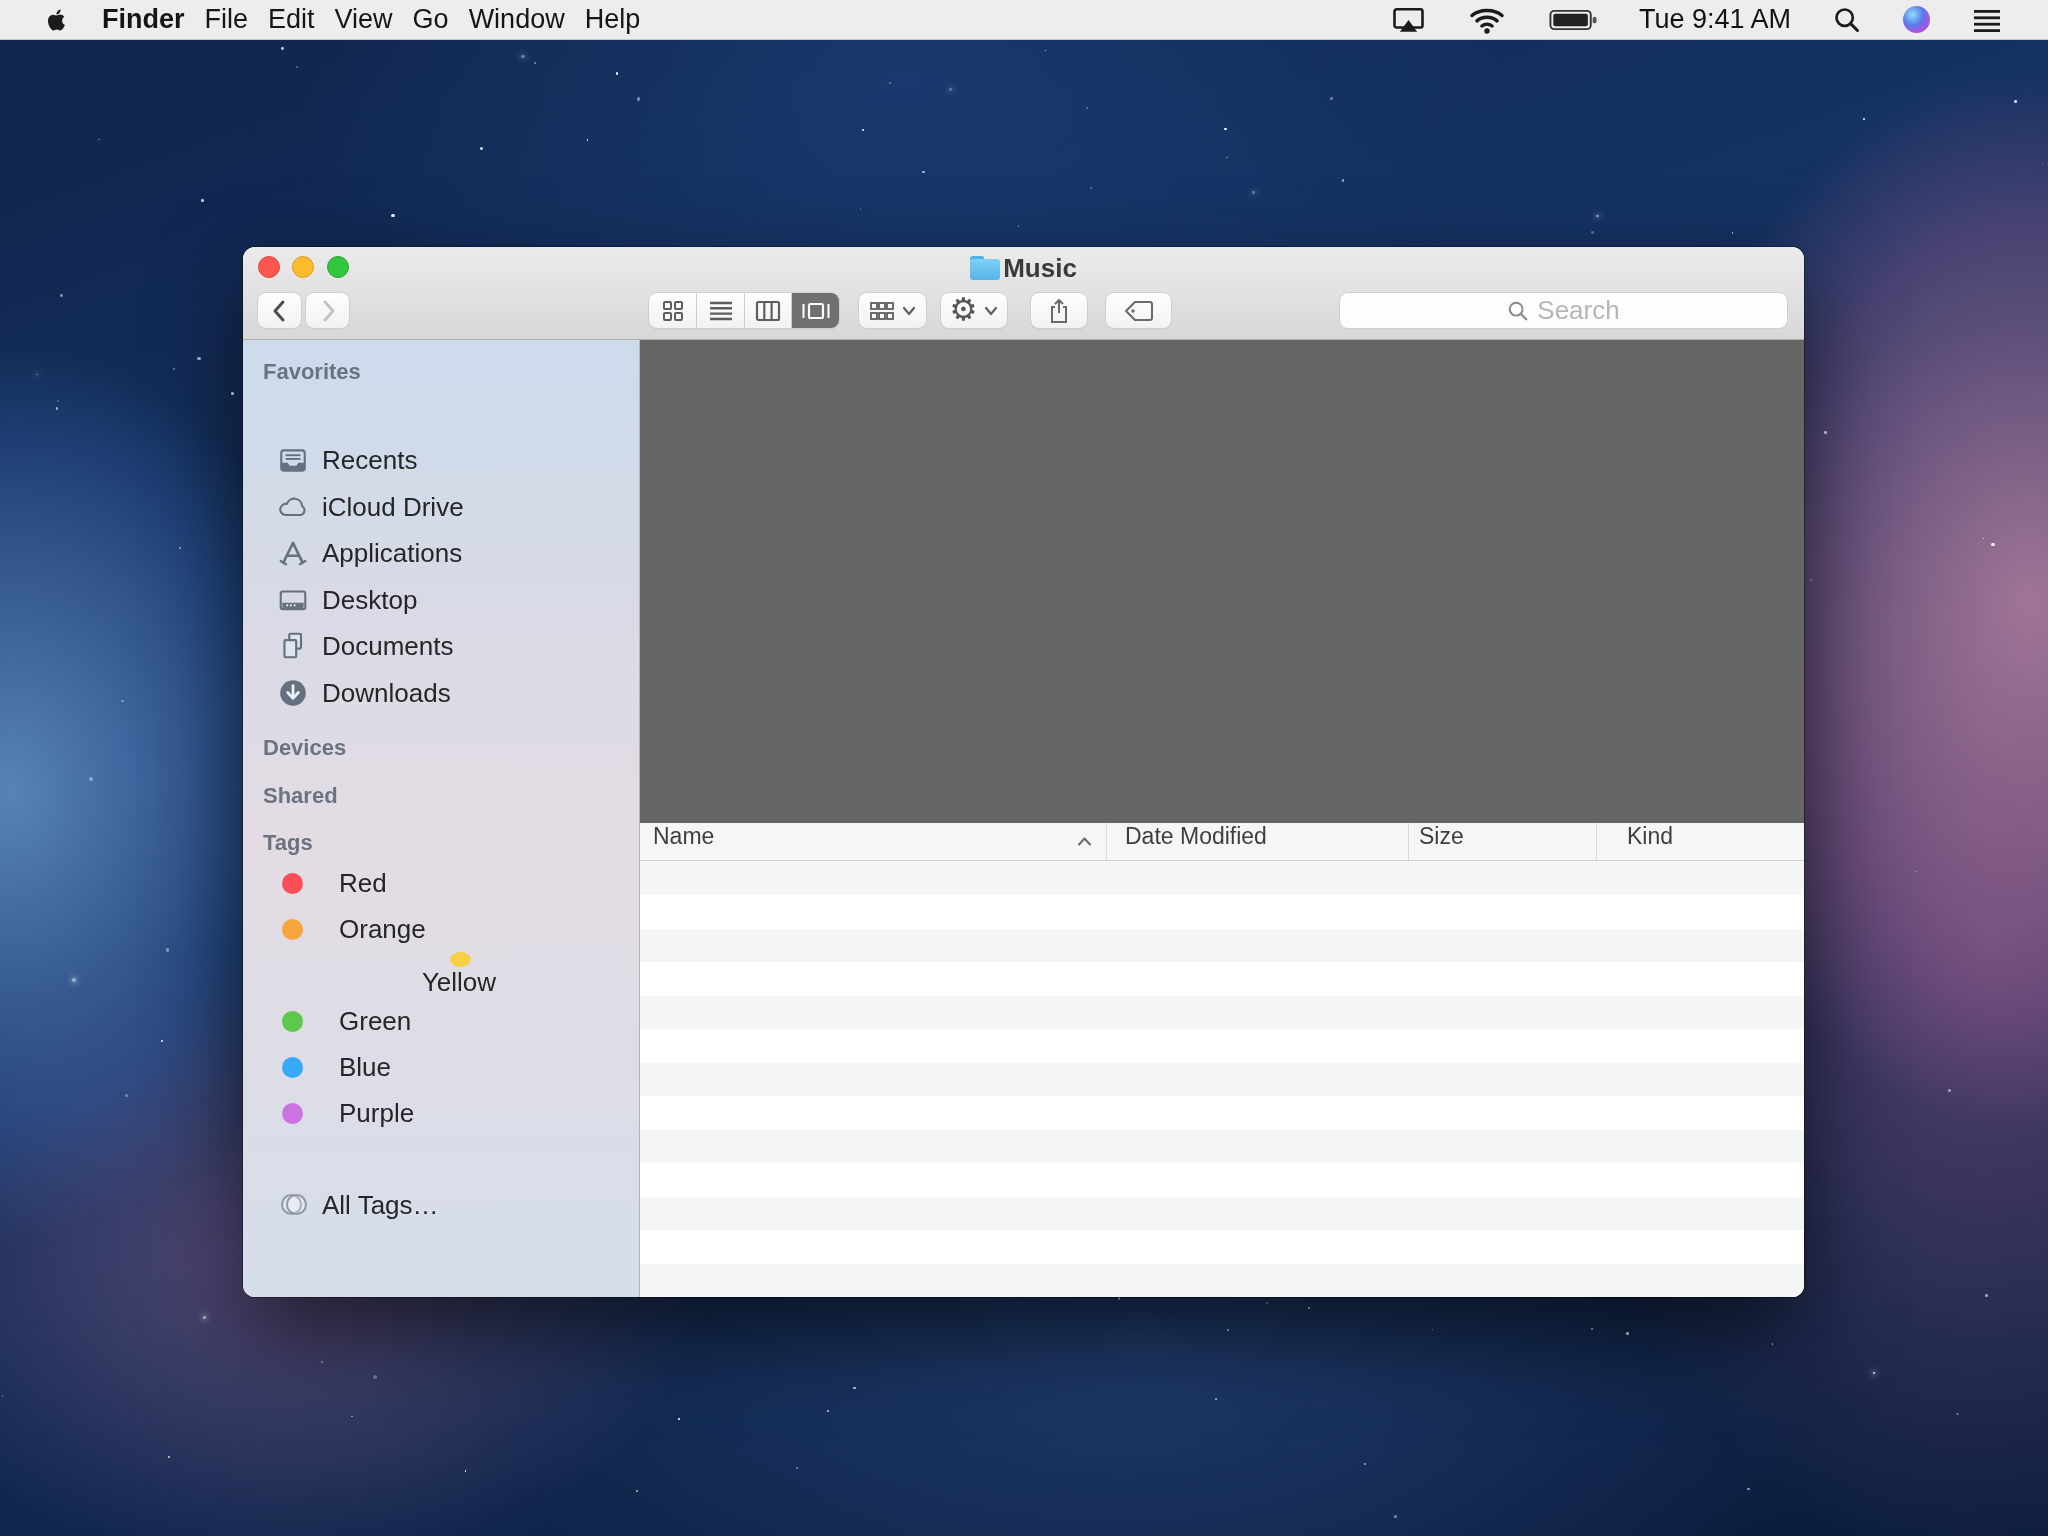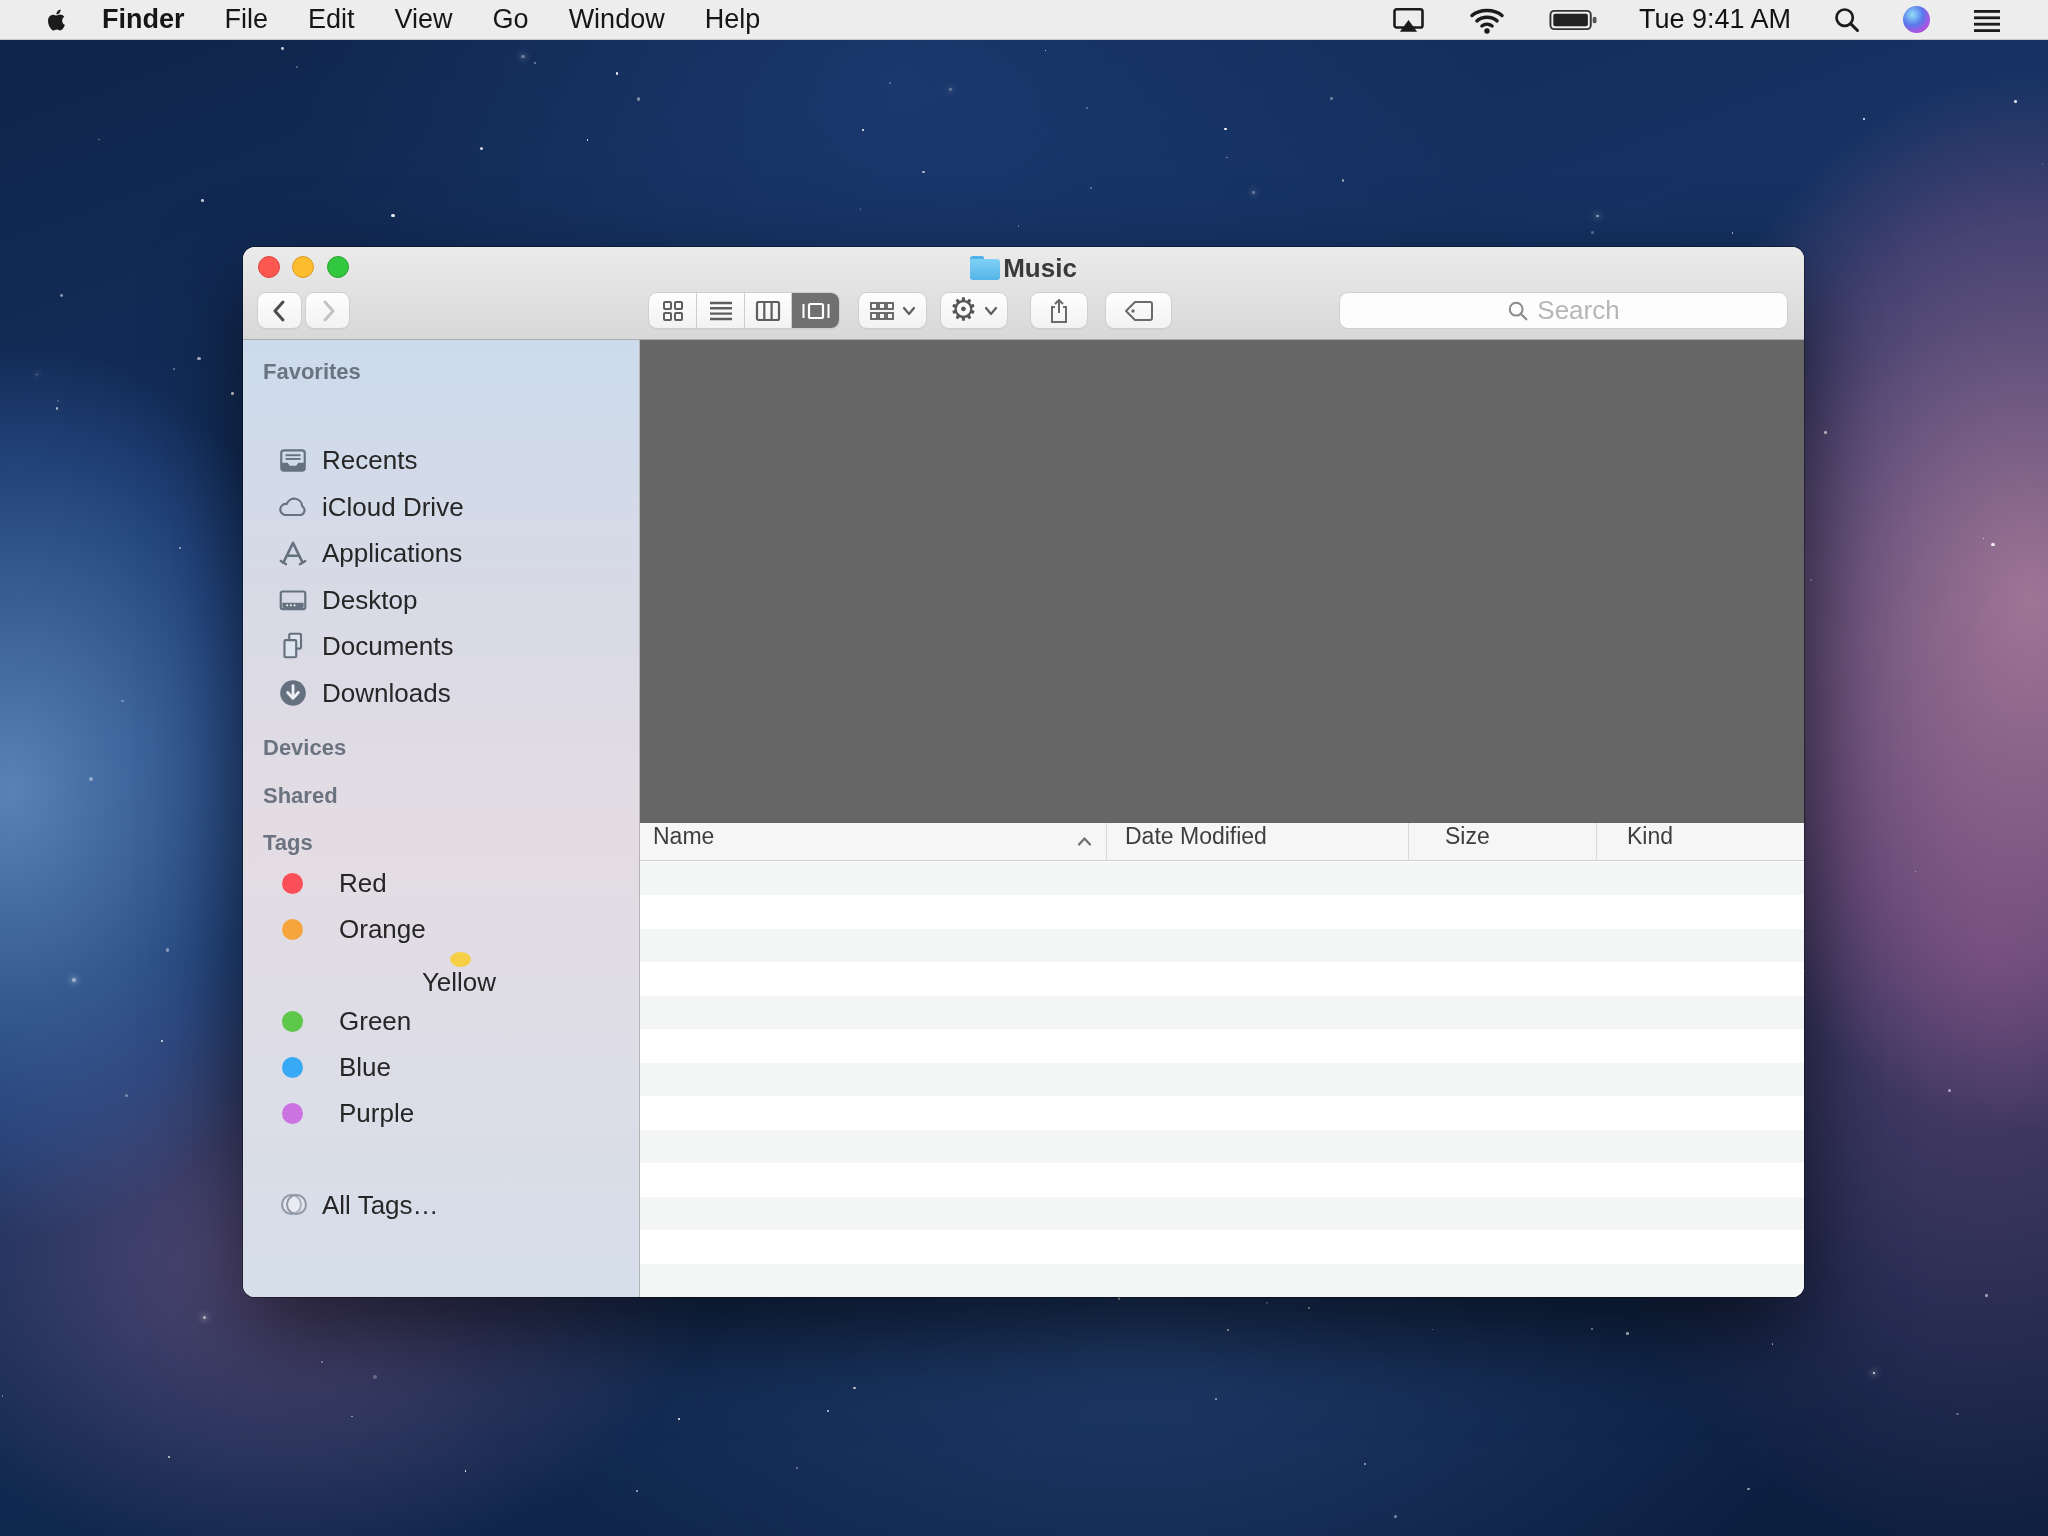--- a/index.html
+++ b/index.html
@@ -21,21 +21,21 @@
   .stars { position:absolute; inset:0; pointer-events:none; }
   .star { position:absolute; background:#fff; border-radius:50%; }
 
   
   .menu-bar {
     position:absolute; top:0; left:0; width:2048px; height:40px;
     background:#ededee; border-bottom:1px solid #c9c9cb;
     display:flex; align-items:center; font-size:27px; color:#161616;
   }
   .apple-wrap { margin-left:44px; display:flex; align-items:center; }
-  .menu-item { margin-left:40px; }
+  .menu-item { margin-left:20px; }
   .menu-item.app { font-weight:700; margin-left:33px; }
   .menu-status { margin-left:auto; display:flex; align-items:center; gap:42px; padding-right:46px; }
   .clock { font-size:27px; color:#121212; }
   .siri-orb { width:27px; height:27px; border-radius:50%;
     background:radial-gradient(circle at 35% 32%, #8fe0f7 0%, #5a79ec 42%, #b052e0 72%, #35318f 100%); }
 
   
   .window {
     position:absolute; left:243px; top:247px; width:1561px; height:1050px;
     border-radius:12px; overflow:hidden;
@@ -101,21 +101,21 @@
   .content { position:absolute; left:397px; top:93px; right:0; bottom:0; background:#fff; }
   .preview { position:absolute; top:0; left:0; right:0; height:483px; background:#666; }
   .list-header {
     position:absolute; top:483px; left:0; right:0; height:38px;
     background:#f6f6f7; border-bottom:1px solid #cdcdcd;
     font-size:23px; color:#3e3e3e;
   }
   .col { position:absolute; top:0; bottom:0; display:flex; align-items:flex-start; }
   .col-name { left:0; width:466px; padding-left:13px; }
   .col-date { left:466px; width:302px; padding-left:18px; border-left:1px solid #d9d9d9; }
-  .col-size { left:768px; width:188px; padding-left:36px; border-left:1px solid #d9d9d9; }
+  .col-size { left:768px; width:188px; padding-left:10px; border-left:1px solid #d9d9d9; }
   .col-kind { left:956px; right:0; padding-left:30px; border-left:1px solid #d9d9d9; }
   .sort-ind { position:absolute; left:437px; top:13px; }
   .list-body {
     position:absolute; top:522px; left:0; right:0; bottom:0;
     background:repeating-linear-gradient(180deg,#f4f5f5 0px,#f4f5f5 33.5px,#ffffff 33.5px,#ffffff 67px);
   }
 
   svg { display:block; }
 </style>
 </head>

